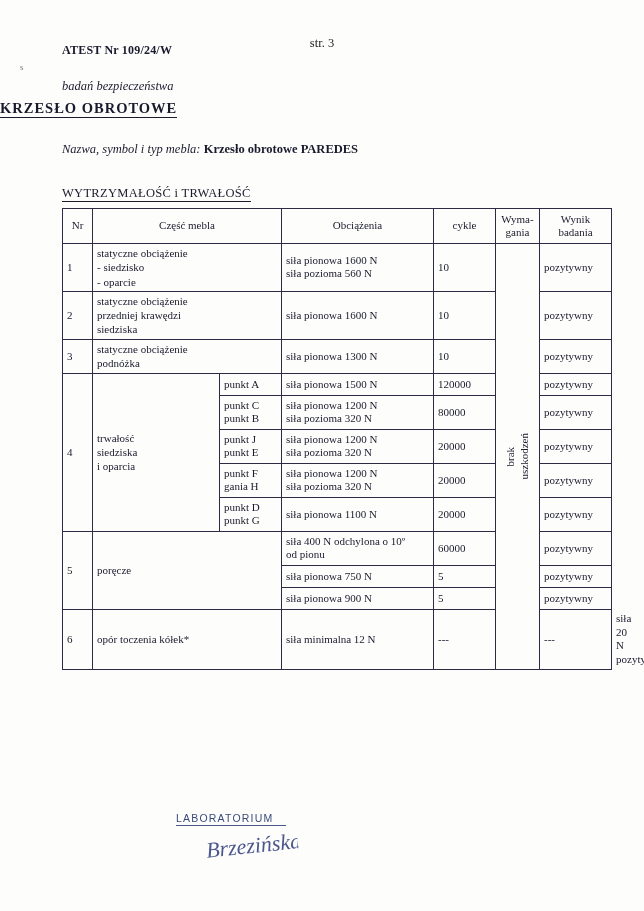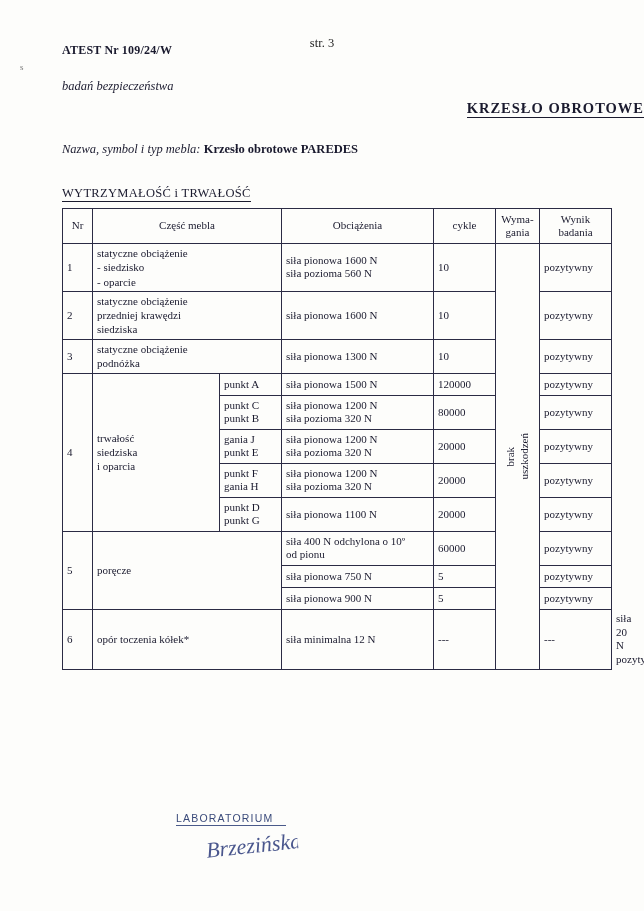--- a/index.html
+++ b/index.html
@@ -44,21 +44,21 @@
   .header-line2 {
     font-style: italic;
     font-size: 12.5px;
     margin-top: 20px;
   }
   .doc-title {
     position: absolute;
     top: 100px;
     left: 0;
     width: 644px;
-    text-align: right;
+    text-align: left;
     font-size: 14.5px;
     font-weight: bold;
     letter-spacing: 1px;
   }
   .doc-title span.u {
     border-bottom: 1.3px solid #1a1a2e;
     padding-bottom: 1px;
   }
   .name-line {
     position: absolute;
@@ -312,21 +312,21 @@
         </td>
         <td class="two-line">
           <div>siła pionowa 1200 N</div>
           <div>siła pozioma 320 N</div>
         </td>
         <td>80000</td>
         <td>pozytywny</td>
       </tr>
       <tr class="rowmid">
         <td class="two-line">
-          <div>gania J</div>
+          <div>punkt J</div>
           <div>punkt E</div>
         </td>
         <td class="two-line">
           <div>siła pionowa 1200 N</div>
           <div>siła pozioma 320 N</div>
         </td>
         <td>20000</td>
         <td>pozytywny</td>
       </tr>
       <tr class="rowmid">

